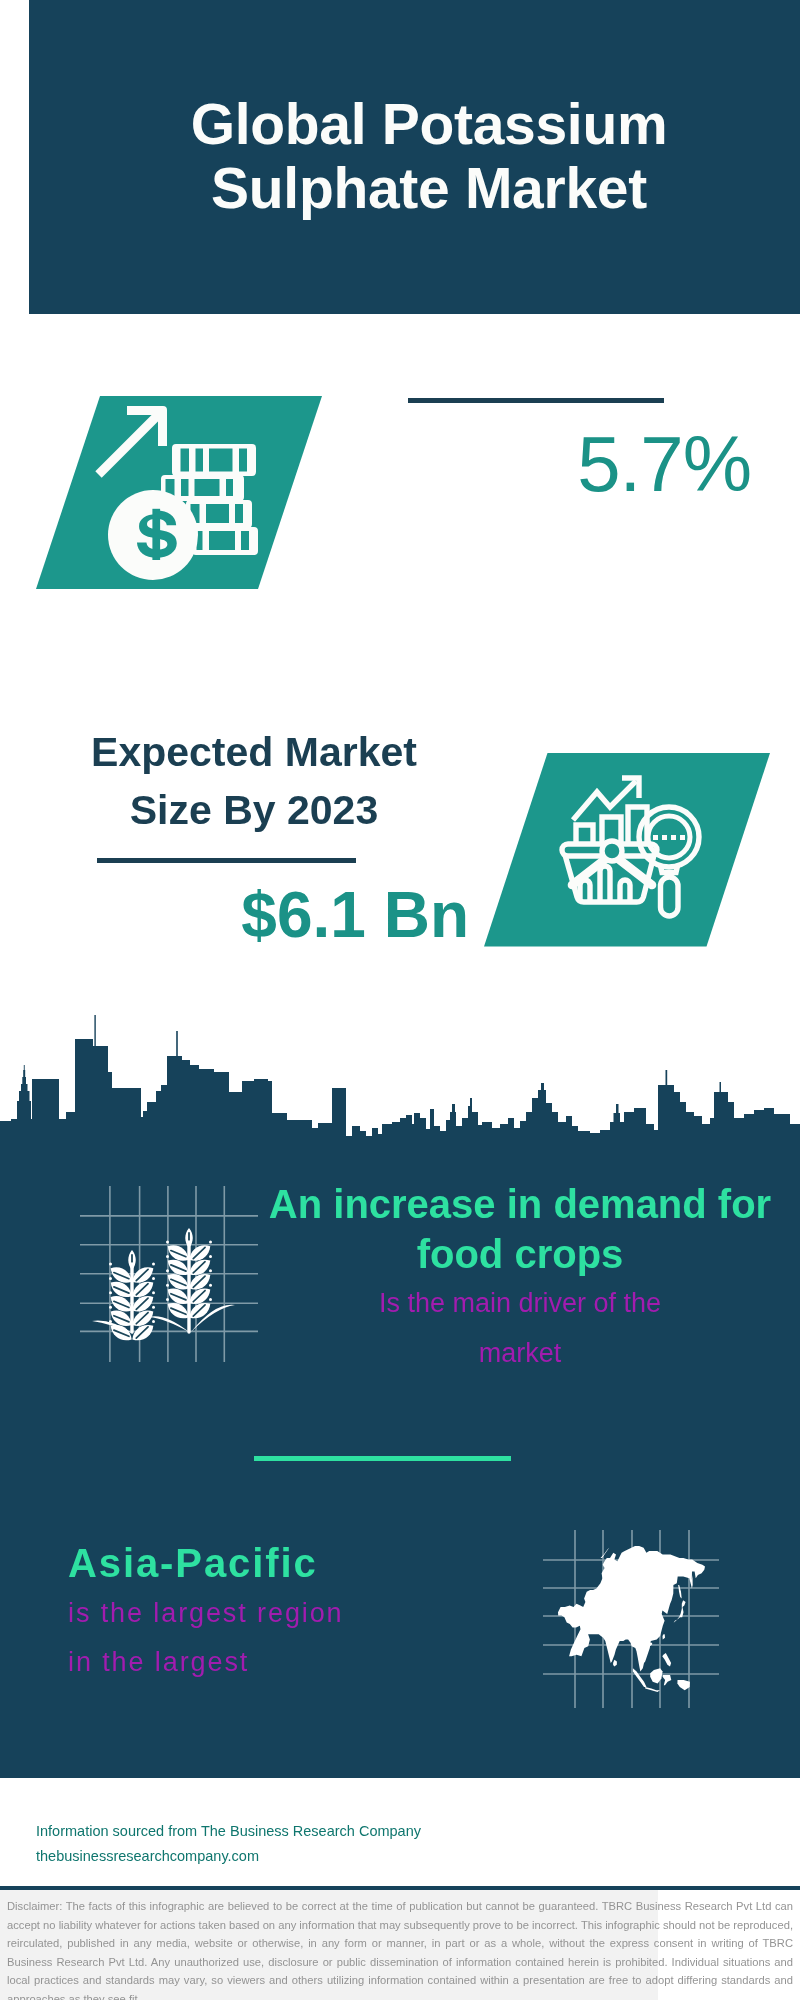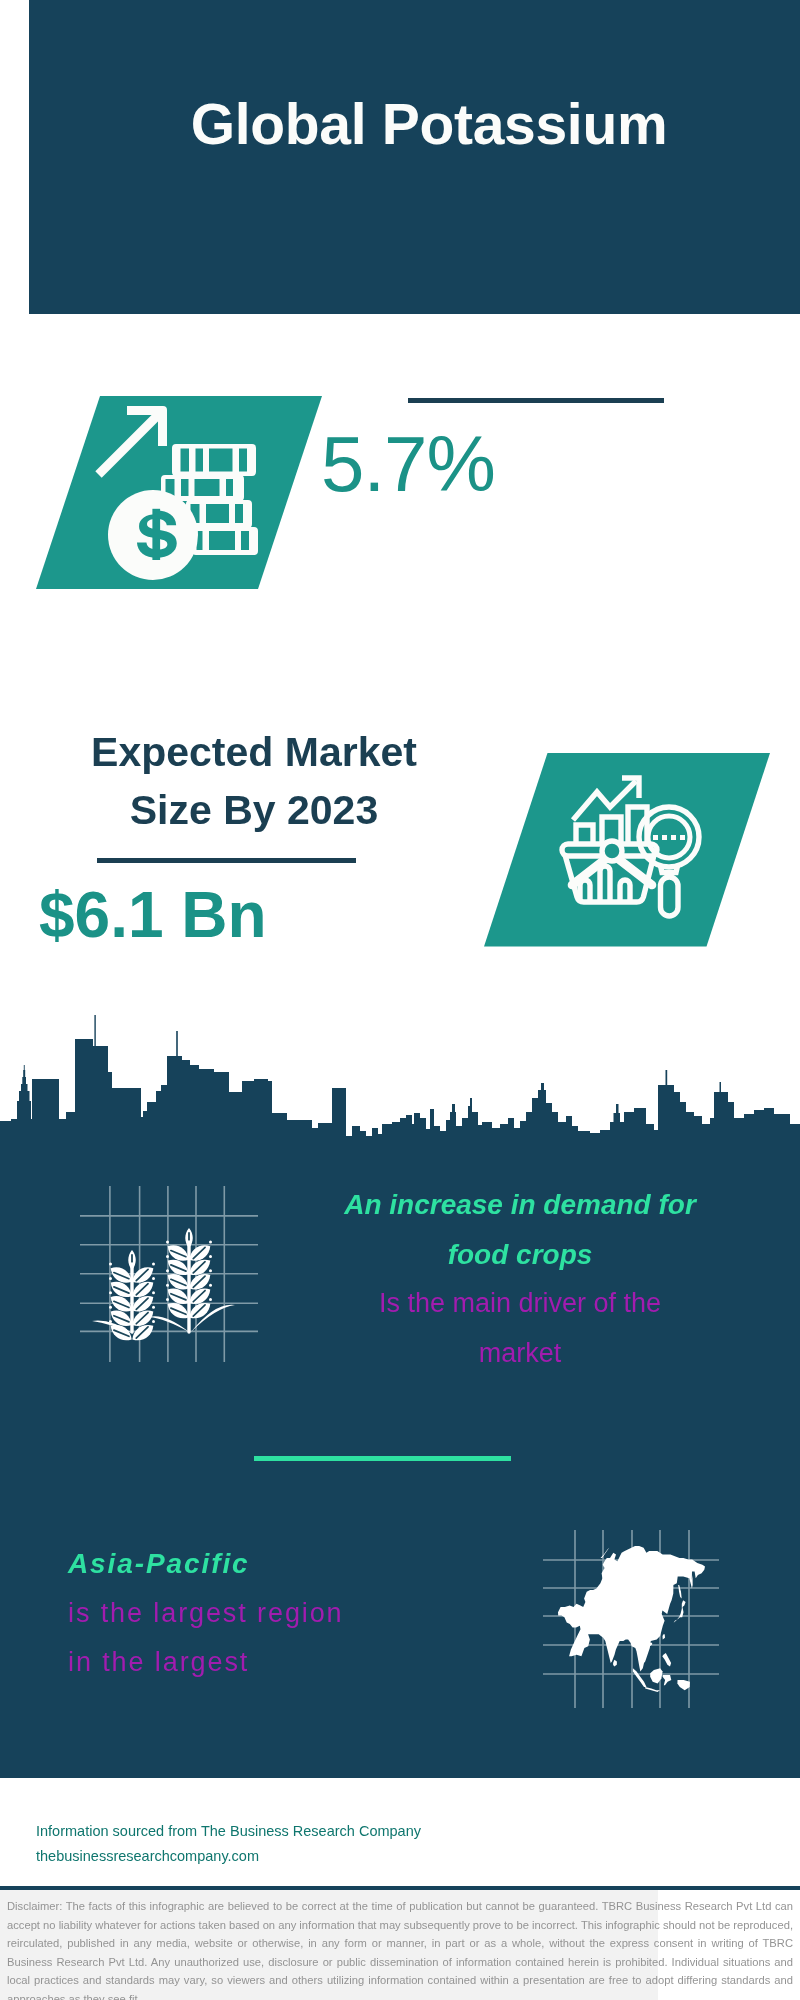--- a/index.html
+++ b/index.html
@@ -10,38 +10,38 @@
   .header{position:absolute;left:4px;top:0;width:800px;height:314px;background:#16425a;margin-left:25px;}
   .title{position:absolute;left:0;right:0;top:93px;margin:0;text-align:center;color:#fbfcfa;
          font-size:57px;font-weight:bold;line-height:63.5px;letter-spacing:-0.3px;}
 
   
   .icon1{position:absolute;left:36px;top:396px;}
   .icon2{position:absolute;left:484px;top:753px;}
 
   .stat-head{color:#1b3f52;font-size:41px;font-weight:bold;line-height:57.5px;text-align:center;}
   .rule{height:5px;background:#1b3f52;margin:0 auto;}
-  .stat-val{text-align:left;color:#1b9287;}
+  .stat-val{text-align:right;color:#1b9287;}
 
   .txt1{position:absolute;left:321px;top:379px;width:430px;}
   .txt1 .rule{width:256px;margin-top:19px;}
   .txt1 .stat-val{font-size:78px;font-weight:normal;line-height:86px;margin-top:18px;letter-spacing:-1px;}
 
   .txt2{position:absolute;left:39px;top:724px;width:430px;}
   .txt2 .rule{width:259px;margin-top:19px;margin-left:58px;}
   .txt2 .stat-val{font-size:64px;font-weight:bold;line-height:80px;margin-top:12px;}
 
   
   .dark{position:absolute;left:0;top:1140px;width:800px;height:638px;background:#16425a;}
   .skyline{position:absolute;left:0;top:1015px;width:800px;height:145px;}
 
   
   .ins1-icon{position:absolute;left:80px;top:1186px;}
   .ins1-text{position:absolute;left:260px;top:1180px;width:520px;text-align:center;}
-  .hl{color:#2ee1a1;font-weight:bold;font-size:28px;line-height:49.5px;font-style:italic;}
+  .hl{color:#2ee1a1;font-weight:bold;font-size:40px;line-height:49.5px;}
   .sub{color:#a21caf;font-size:27px;line-height:49.5px;}
 
   .divider{position:absolute;left:254px;top:1456px;width:257px;height:4.5px;background:#2ee1a1;}
 
   .ins2-text{position:absolute;left:68px;top:1539px;width:460px;text-align:left;letter-spacing:1.9px;}
   .ins2-icon{position:absolute;left:543px;top:1530px;}
 
   
   .footer{position:absolute;left:0;top:1778px;width:800px;height:109px;background:#fff;}
   .foot-txt{position:absolute;left:36px;top:28px;color:#0f766e;font-size:14.5px;line-height:25px;margin-top:13px;}
@@ -49,20 +49,21 @@
   .disclaimer{position:absolute;left:0;top:1890px;width:658px;height:110px;background:#f2f2f2;}
   .disclaimer p{position:absolute;left:7px;top:7px;width:786px;margin:0;color:#949494;font-size:11.2px;line-height:18.5px;text-align:justify;}
 </style>
 </head>
 <body>
 
 <div class="page">
   <div class="header">
     <h1 class="title">
       <span>Global Potassium</span><br>
+      <span>Sulphate Market</span>
     </h1>
   </div>
 
   <div class="icon1">
     <svg width="300" height="200" viewBox="0 0 300 200">
   <polygon points="64,0 286,0 222,193 0,193" fill="#1c978c"></polygon>
   <g fill="#fbfcfa">
     <path d="M91,10 H127 a4,4 0 0 1 4,4 V50 H122 V19 H91 Z"></path>
     <path d="M121.8,12.8 L59.3,75.3 L65.7,81.7 L128.2,19.2 Z"></path>
     <path d="M140,48 h76 a4,4 0 0 1 4,4 v24 a4,4 0 0 1 -4,4 h-76 a4,4 0 0 1 -4,-4 v-24 a4,4 0 0 1 4,-4 z

